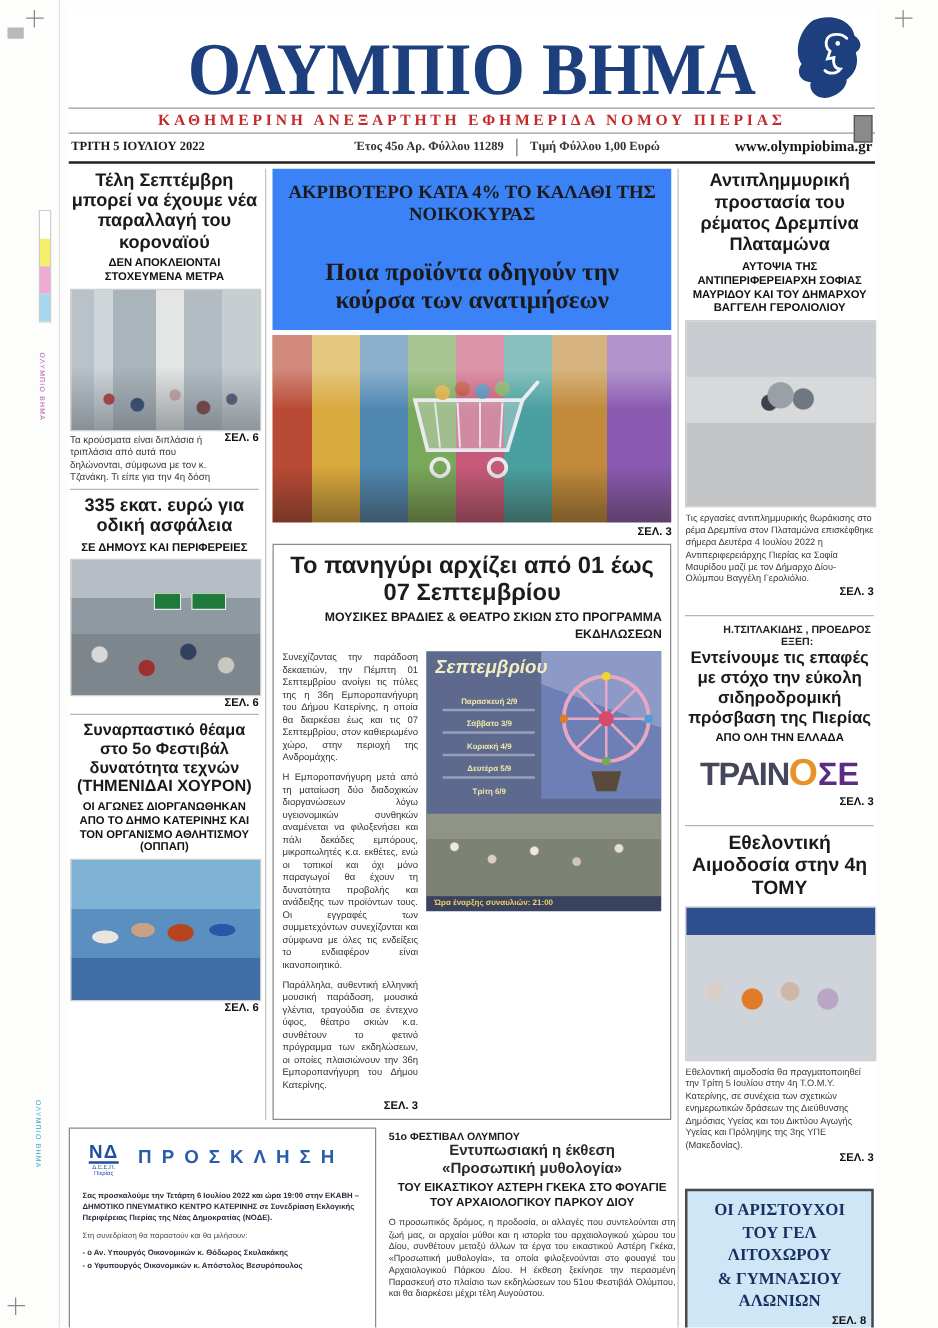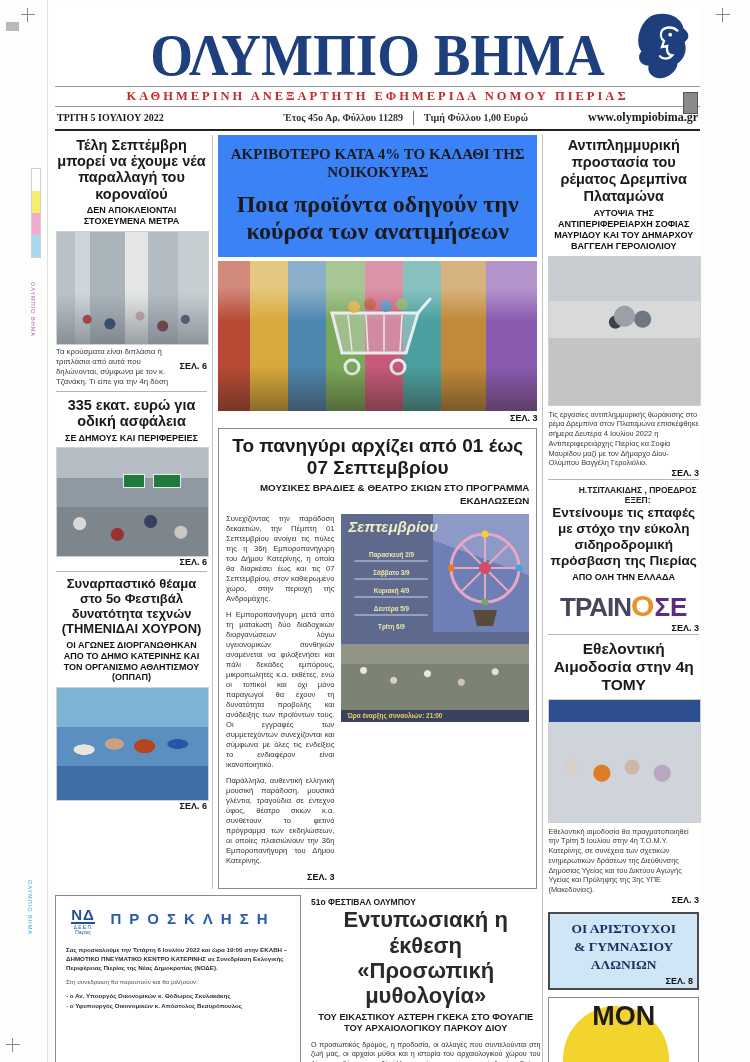--- a/index.html
+++ b/index.html
@@ -57,21 +57,21 @@
 
   
   .story{margin-bottom:4px;}
   .rule-b{border-bottom:1px solid #b5b5b5;padding-bottom:4px;margin-bottom:5px;}
   .h-sans{font-weight:bold;text-align:center;font-size:14.5px;line-height:1.12;}
   .h-sans-sm{font-weight:bold;text-align:center;font-size:13px;line-height:1.15;}
   .subhead{font-weight:bold;text-align:center;font-size:9px;line-height:1.2;margin-top:3px;color:#111;}
   .kicker-line{font-weight:bold;font-size:8.5px;color:#222;margin-left:28px;}
   .caption{font-size:7.8px;line-height:1.3;color:#3a3a3a;margin-top:3px;}
   .selref{font-weight:bold;font-size:9px;text-align:right;color:#111;}
-  .sel-inline{display:flex;align-items:center;gap:4px;}
+  .sel-inline{display:flex;align-items:flex-start;gap:4px;}
   .sel-inline .caption{flex:1;margin-top:2px;}
   .photo{width:100%;position:relative;overflow:hidden;margin-top:4px;border:1px solid #d0d0d0;}
 
   
   .ph-street{height:112px;background:
     radial-gradient(circle at 20% 78%,#b53a3a 0 4px,transparent 5px),
     radial-gradient(circle at 35% 82%,#27406b 0 5px,transparent 6px),
     radial-gradient(circle at 55% 75%,#caa 0 4px,transparent 5px),
     radial-gradient(circle at 70% 84%,#733 0 5px,transparent 6px),
     radial-gradient(circle at 85% 78%,#557 0 4px,transparent 5px),
@@ -102,21 +102,21 @@
     radial-gradient(circle at 35% 60%,#e07b28 0 8px,transparent 9px),
     radial-gradient(circle at 55% 55%,#cdb8a8 0 7px,transparent 8px),
     radial-gradient(circle at 75% 60%,#b9a6c4 0 8px,transparent 9px),
     linear-gradient(180deg,#2e4f8f 0 18%,#cfd4da 18% 100%);}
 
   
   .mainbox{background:#3b82f6;padding:10px 8px 12px 8px;}
   .mainbox .kick{font-family:"Liberation Serif",serif;font-weight:bold;text-align:center;font-size:15px;line-height:1.2;}
   .mainbox .big{
     font-family:"Liberation Serif",serif;font-weight:bold;text-align:center;
-    font-size:24px;line-height:1.12;margin-top:10px;
+    font-size:20px;line-height:1.12;margin-top:26px;
   }
   .ph-trolley{height:150px;border:none;background:
     linear-gradient(90deg,#b84a35 0 10%,#d8a93c 10% 22%,#4f86b0 22% 34%,#7aa85a 34% 46%,#c75a7a 46% 58%,#4aa0a0 58% 70%,#c08a3a 70% 84%,#8a5ab0 84% 100%);}
   .ph-trolley::after{content:"";position:absolute;inset:0;background:linear-gradient(180deg,rgba(255,255,255,.35) 0 18%,rgba(0,0,0,0) 40% 70%,rgba(40,30,20,.45) 100%);}
   .trolley-svg{position:absolute;left:50%;top:52%;transform:translate(-50%,-50%);}
 
   
   .panigiri{border:1px solid #8a8a8a;margin-top:5px;padding:6px 7px 4px 7px;}
   .panigiri .h1{font-weight:bold;text-align:center;font-size:19px;line-height:1.15;color:#1c1c1c;}
   .panigiri .sh{font-weight:bold;text-align:right;font-size:9.8px;line-height:1.3;margin-top:4px;}
@@ -146,27 +146,27 @@
   .nd-mark{font-weight:bold;color:#1f4f9e;font-size:15px;letter-spacing:1px;border-bottom:2px solid #1f4f9e;display:inline-block;line-height:1;}
   .nd-sub{font-size:4.8px;color:#1f4f9e;margin-top:1px;}
   .prosk-title{color:#2a5caa;font-weight:bold;font-size:15px;letter-spacing:8px;text-align:center;margin:4px 0 19px 30px;}
   .prosk-body{font-size:6.2px;color:#4a4a5a;line-height:1.45;}
   .prosk-body .b{font-weight:bold;color:#2c2c3c;}
   .prosk-body p{margin:0 0 5px 0;}
 
   
   .festival{padding:2px 2px 0 4px;height:158px;}
   .festival .kick{font-weight:bold;font-size:8.5px;}
-  .festival .h1{font-weight:bold;text-align:center;font-size:22px;line-height:1.15;color:#2a2a2a;}
+  .festival .h1{font-weight:bold;text-align:center;font-size:12px;line-height:1.15;color:#2a2a2a;}
   .festival .sh{font-weight:bold;text-align:center;font-size:9.3px;line-height:1.25;margin-top:3px;}
   .festival .bd{font-size:7.2px;line-height:1.32;color:#333;text-align:justify;margin-top:5px;}
   .festival .bd p{margin:0;}
 
   
-  .r-block{padding-bottom:1px;}
+  .r-block{padding-bottom:14px;}
   .r-head{font-weight:bold;text-align:center;font-size:14.5px;line-height:1.18;}
   .r-caption{font-size:7.4px;color:#3a3a3a;line-height:1.32;margin-top:4px;}
   .trainose{margin:6px auto 0 auto;width:132px;text-align:center;}
   .tr-p1{font-weight:bold;font-size:26px;color:#46465a;letter-spacing:-1px;}
   .tr-p2{font-weight:bold;font-size:30px;color:#e8922a;}
   .tr-p3{font-weight:bold;font-size:26px;color:#5b2d82;}
   .honors{background:#cfe6f7;border:2px solid #4a4a4a;padding:6px 4px 2px 4px;margin-top:6px;}
   .honors .hl{font-family:"Liberation Serif",serif;font-weight:bold;color:#16305f;text-align:center;font-size:13.5px;line-height:1.35;}
   .honors .selref{margin-top:1px;}
   .monkool{border:1px solid #8a8a8a;margin-top:7px;height:188px;position:relative;background:#fff;overflow:hidden;text-align:center;}
@@ -391,20 +391,21 @@
 
       <div class="r-block">
         <div class="r-head" style="font-size:15.5px">Εθελοντική Αιμοδοσία στην 4η ΤΟΜΥ</div>
         <div class="photo ph-blood"></div>
         <div class="r-caption">Εθελοντική αιμοδοσία θα πραγματοποιηθεί την Τρίτη 5 Ιουλίου στην 4η Τ.Ο.Μ.Υ. Κατερίνης, σε συνέχεια των σχετικών ενημερωτικών δράσεων της Διεύθυνσης Δημόσιας Υγείας και του Δικτύου Αγωγής Υγείας και Πρόληψης της 3ης ΥΠΕ (Μακεδονίας).</div>
         <div class="selref">ΣΕΛ. 3</div>
       </div>
 
       <div class="honors">
         <div class="hl">ΟΙ ΑΡΙΣΤΟΥΧΟΙ</div>
+        <div class="hl">ΤΟΥ ΓΕΛ ΛΙΤΟΧΩΡΟΥ</div>
         <div class="hl">&amp; ΓΥΜΝΑΣΙΟΥ</div>
         <div class="hl">ΑΛΩΝΙΩΝ</div>
         <div class="selref">ΣΕΛ. 8</div>
       </div>
 
       <div class="monkool">
         <div class="mk-circle"></div>
         <div class="mk-lines">
           <div class="mk-l">MON</div>
 

